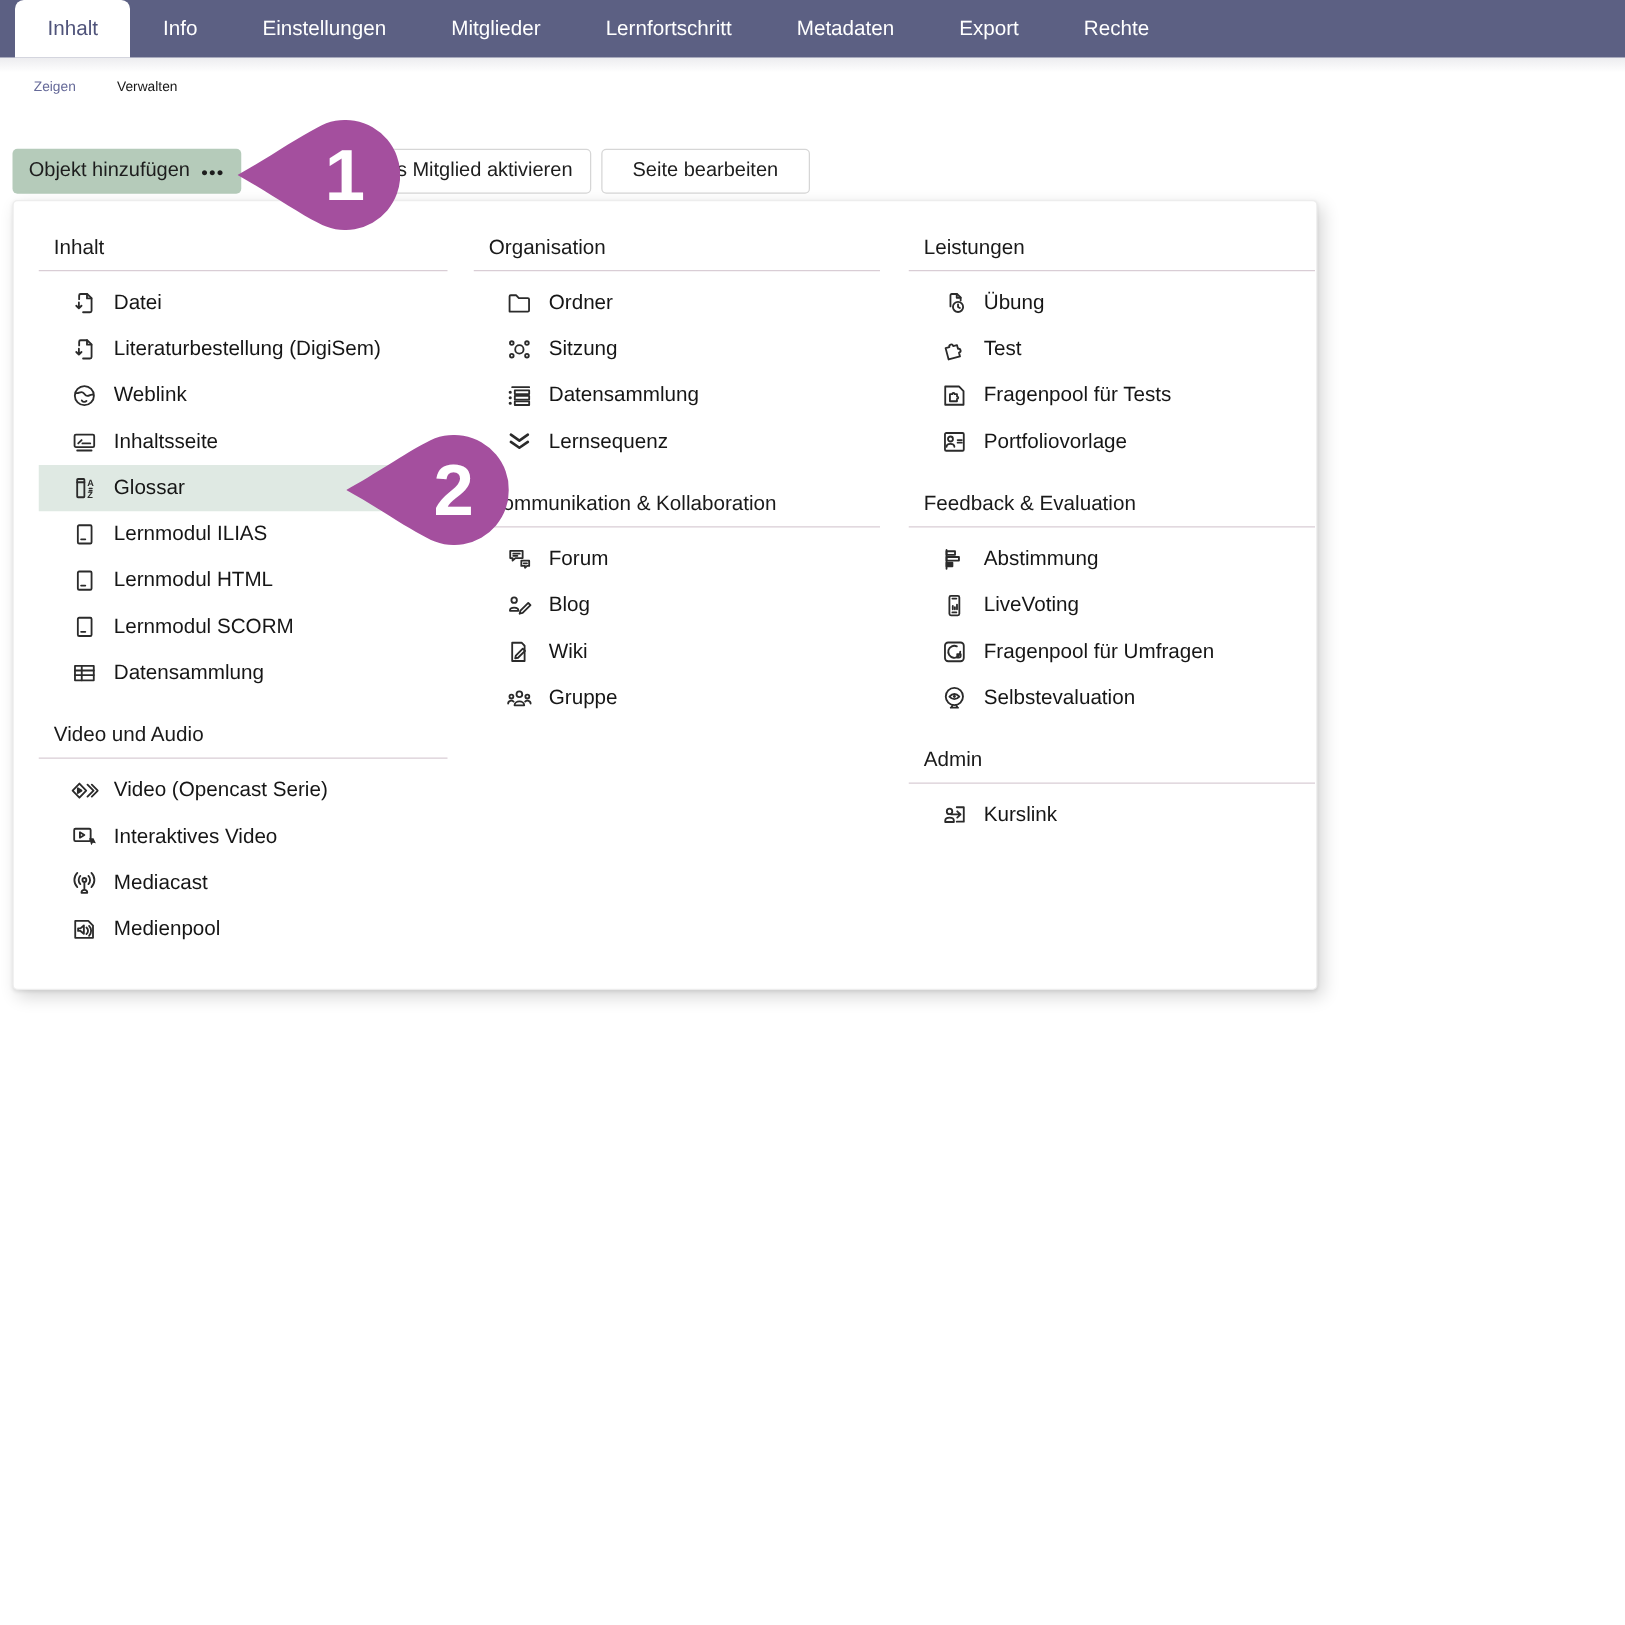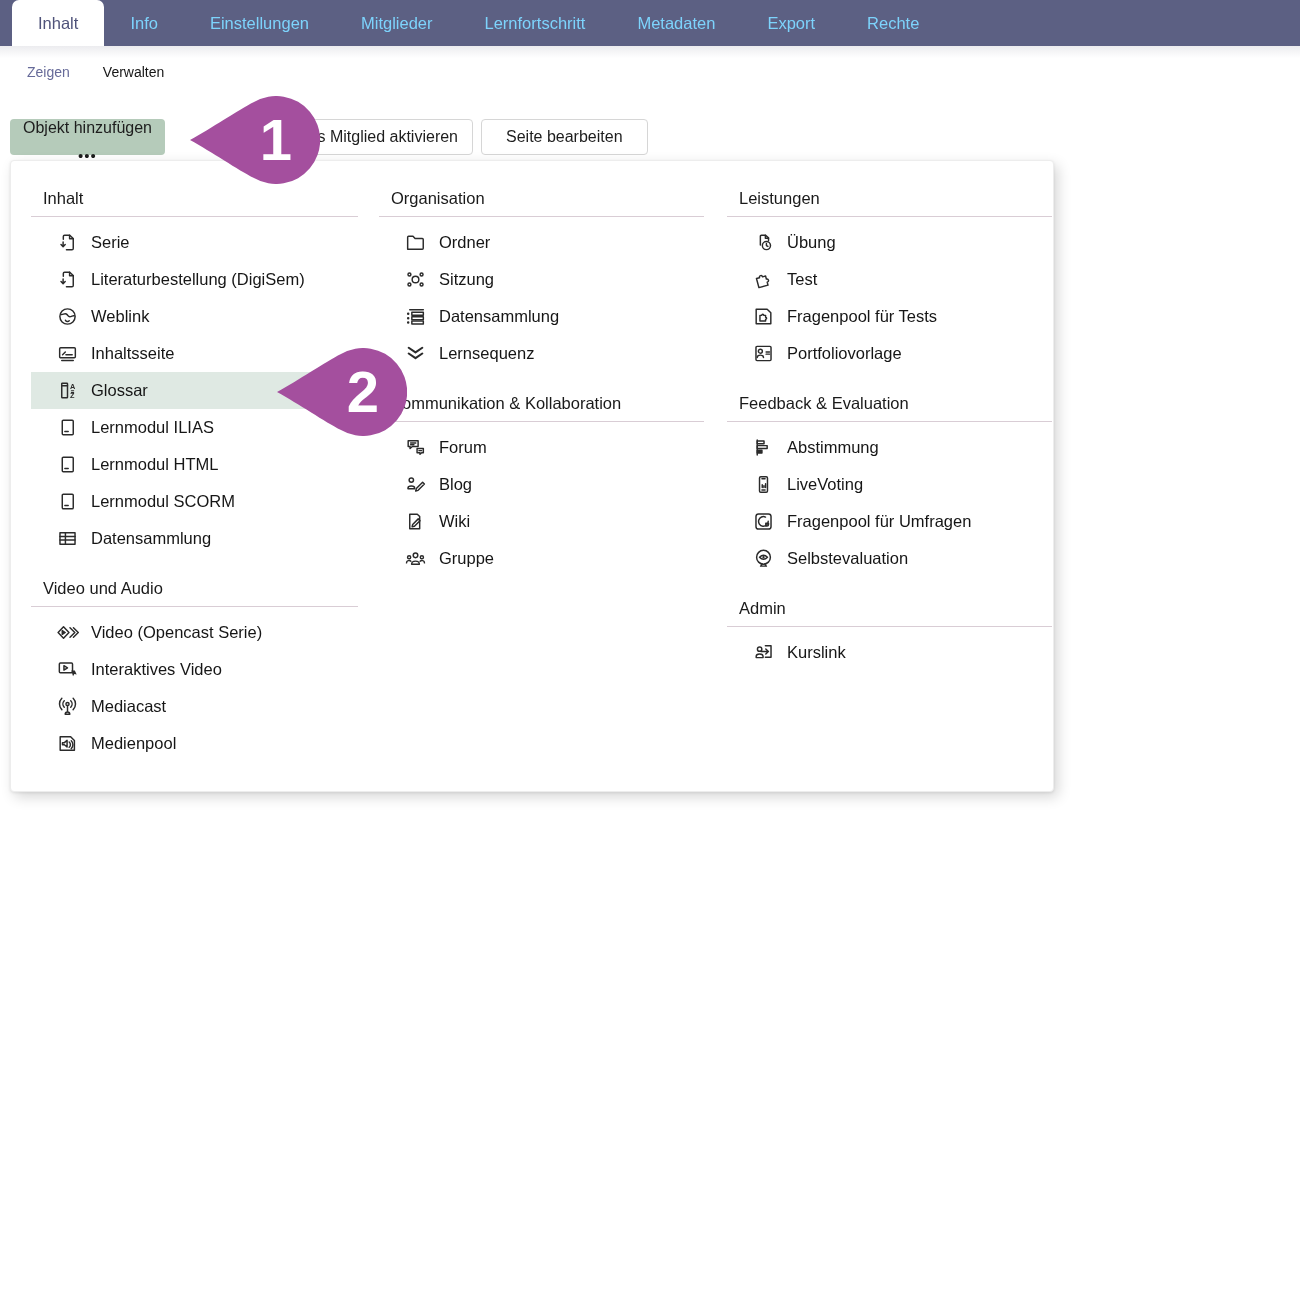--- a/index.html
+++ b/index.html
@@ -7,42 +7,42 @@
     width:1300px;height:1300px;position:relative;overflow:hidden;
     background:#ffffff;font-family:"Liberation Sans",sans-serif;color:#161616;
     -webkit-font-smoothing:antialiased;
   }
   
   .topnav{
     position:absolute;top:0;left:0;right:0;height:46px;background:#5c6083;
     display:flex;align-items:stretch;padding-left:12px;z-index:5;
   }
   .tab{
-    display:flex;align-items:center;padding:0 26px;color:#7dd3fc;font-size:16.5px;
+    display:flex;align-items:center;padding:0 26px;color:#ffffff;font-size:16.5px;
     cursor:pointer;white-space:nowrap;
   }
   .tab.active{
     background:#fff;color:#4f537a;border-radius:7px 7px 0 0;
   }
   .nav-fade{
     position:absolute;top:46px;left:0;right:0;height:12px;
     background:linear-gradient(#ececef,#ffffff);z-index:1;
   }
   
-  .subnav{position:absolute;top:64px;left:27px;display:flex;gap:33px;font-size:14px;z-index:5;}
+  .subnav{position:absolute;top:64px;left:27px;display:flex;gap:33px;font-size:11px;z-index:5;}
   .subnav .link{cursor:pointer;}
   .subnav .link.current{color:#666a99;}
   .subnav .link.plain{color:#161616;}
   
   .btn{
     position:absolute;top:119px;height:36px;box-sizing:border-box;
     display:flex;align-items:center;font-size:16px;border-radius:4px;cursor:pointer;
     color:#1d1d1d;z-index:6;
   }
-  .btn-green{left:10px;background:#b5cbba;padding:0 13px;gap:9px;flex-direction:column;}
+  .btn-green{left:10px;background:#b5cbba;padding:0 13px;gap:9px;}
   .btn-green .dots{font-size:15px;letter-spacing:1px;line-height:1;margin-top:2px;}
   .btn-white{background:#fff;border:1px solid #d6d6d6;}
   .btn-member{left:285px;width:188px;justify-content:flex-end;padding:0 14px;}
   .btn-edit{left:481px;padding:0 24px;}
   
   .menu-panel{
     position:absolute;left:10px;top:160px;width:1042px;height:630px;background:#fff;
     border:1px solid #ededed;border-radius:4px;z-index:10;
     box-shadow:4px 5px 14px rgba(0,0,0,.16), 0 1px 3px rgba(0,0,0,.08);
   }
@@ -109,21 +109,21 @@
         <div class="section-title">Inhalt</div>
         <div class="items">
           <div class="item">
             <span class="icon">
               <svg viewBox="0 0 22 22" fill="none" stroke="#2b2b2b" stroke-width="1.4" stroke-linecap="round" stroke-linejoin="round">
                 <path d="M7 8V5.2C7 4.5 7.5 4 8.2 4h4.9l3.4 3.2v9.6c0 .7-.5 1.2-1.2 1.2H10"></path>
                 <path d="M13 4v3.4h3.4"></path>
                 <path d="M6.8 10.5v4.3M4.8 13l2 2 2-2"></path>
               </svg>
             </span>
-            <span class="label">Serie</span>
+            <span class="label">Datei</span>
           </div>
           <div class="item">
             <span class="icon">
               <svg viewBox="0 0 22 22" fill="none" stroke="#2b2b2b" stroke-width="1.4" stroke-linecap="round" stroke-linejoin="round">
                 <path d="M7 8V5.2C7 4.5 7.5 4 8.2 4h4.9l3.4 3.2v9.6c0 .7-.5 1.2-1.2 1.2H10"></path>
                 <path d="M13 4v3.4h3.4"></path>
                 <path d="M6.8 10.5v4.3M4.8 13l2 2 2-2"></path>
               </svg>
             </span>
             <span class="label">Literaturbestellung (DigiSem)</span>

